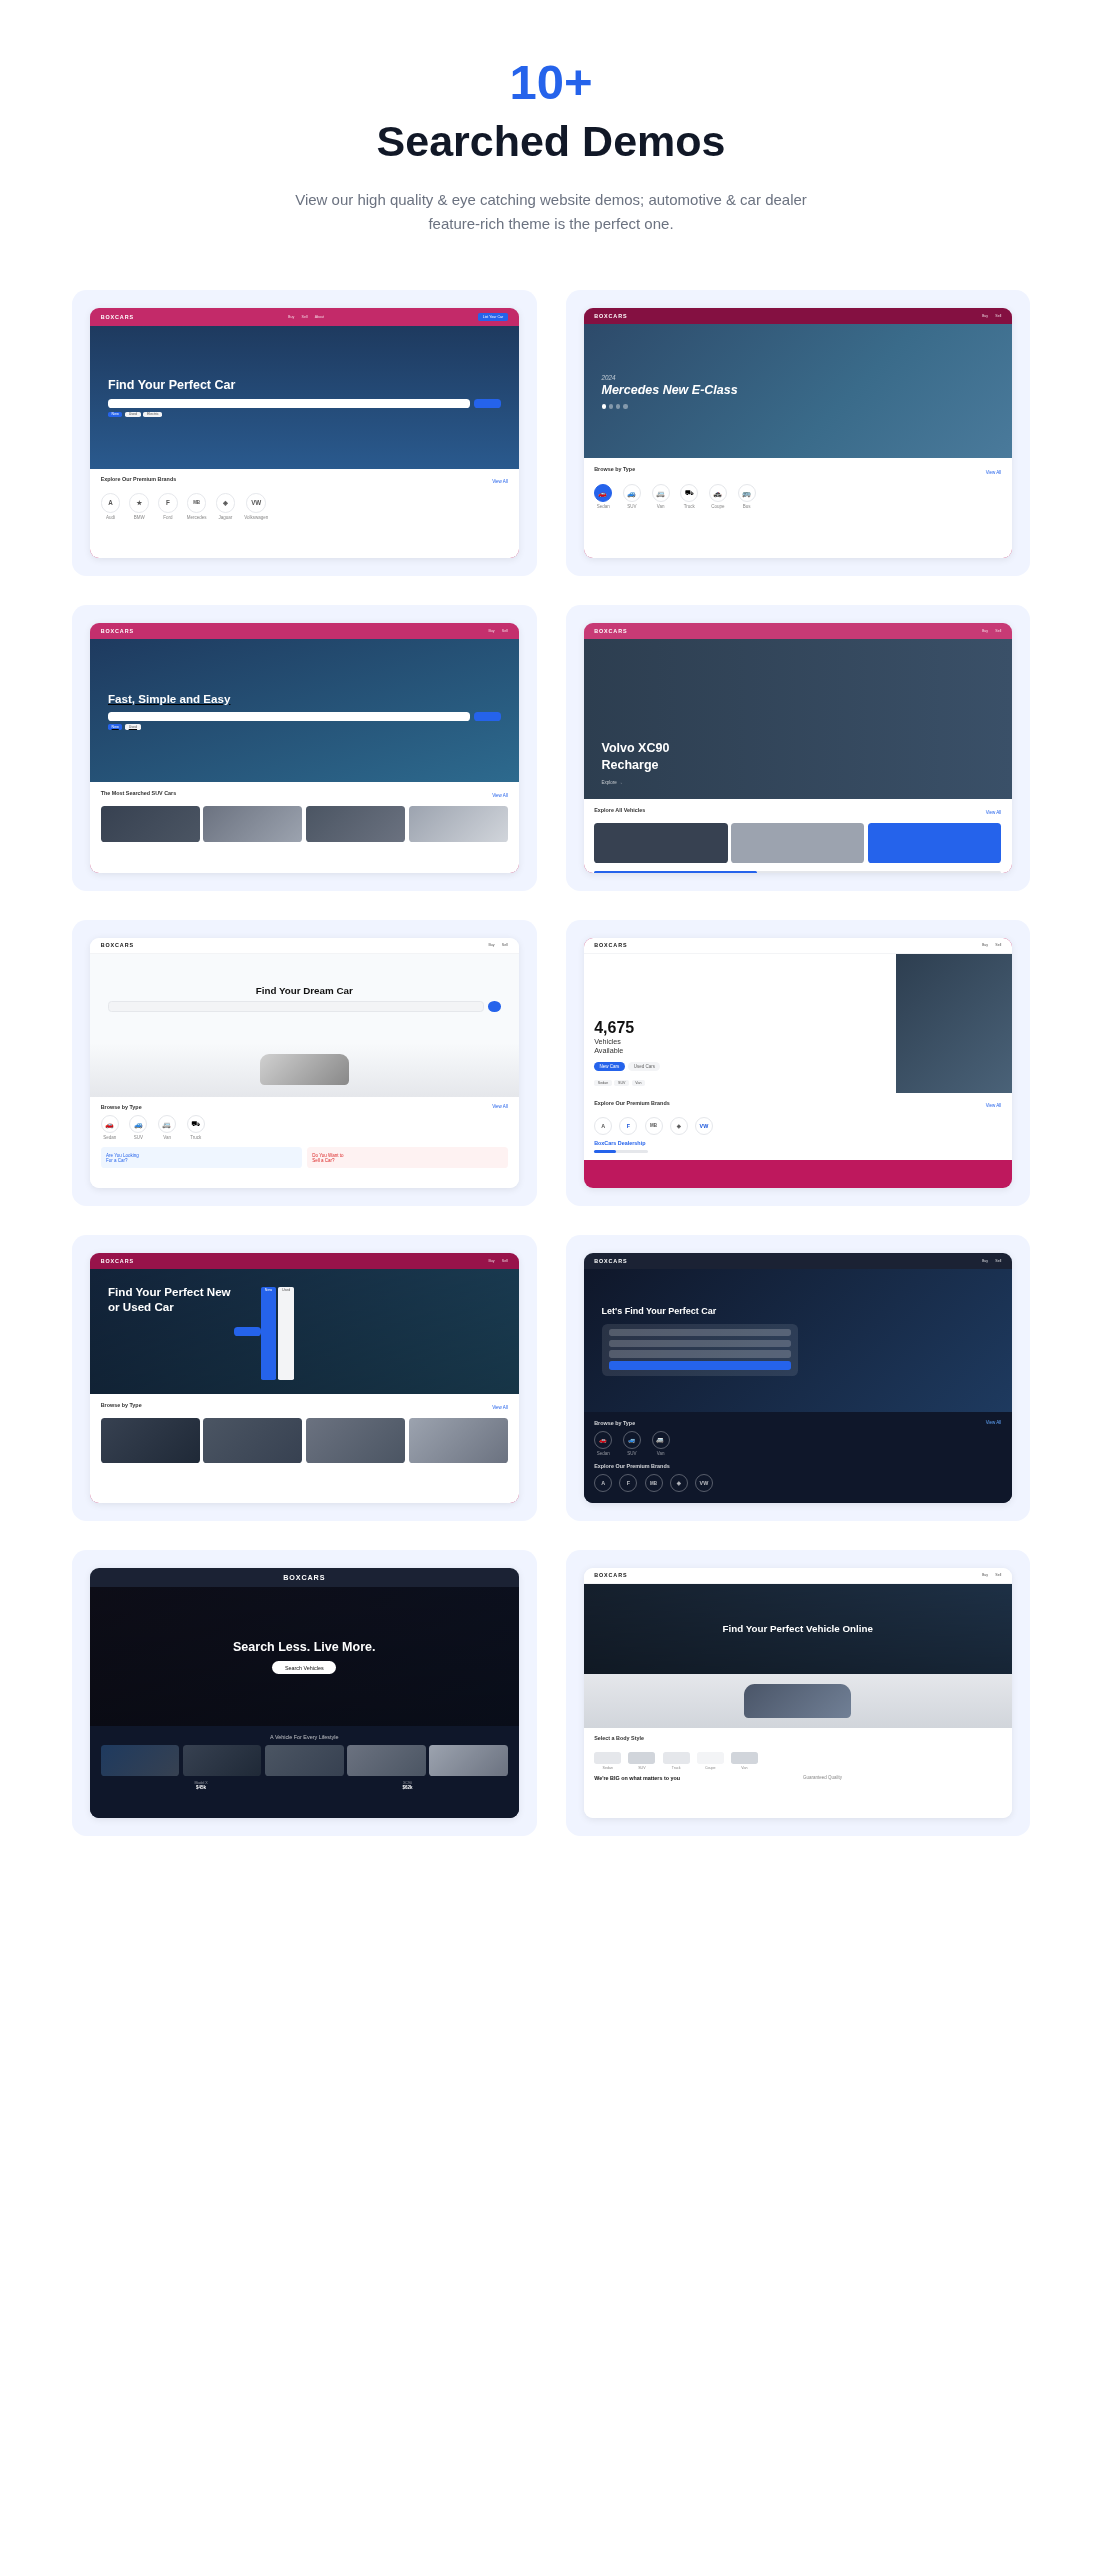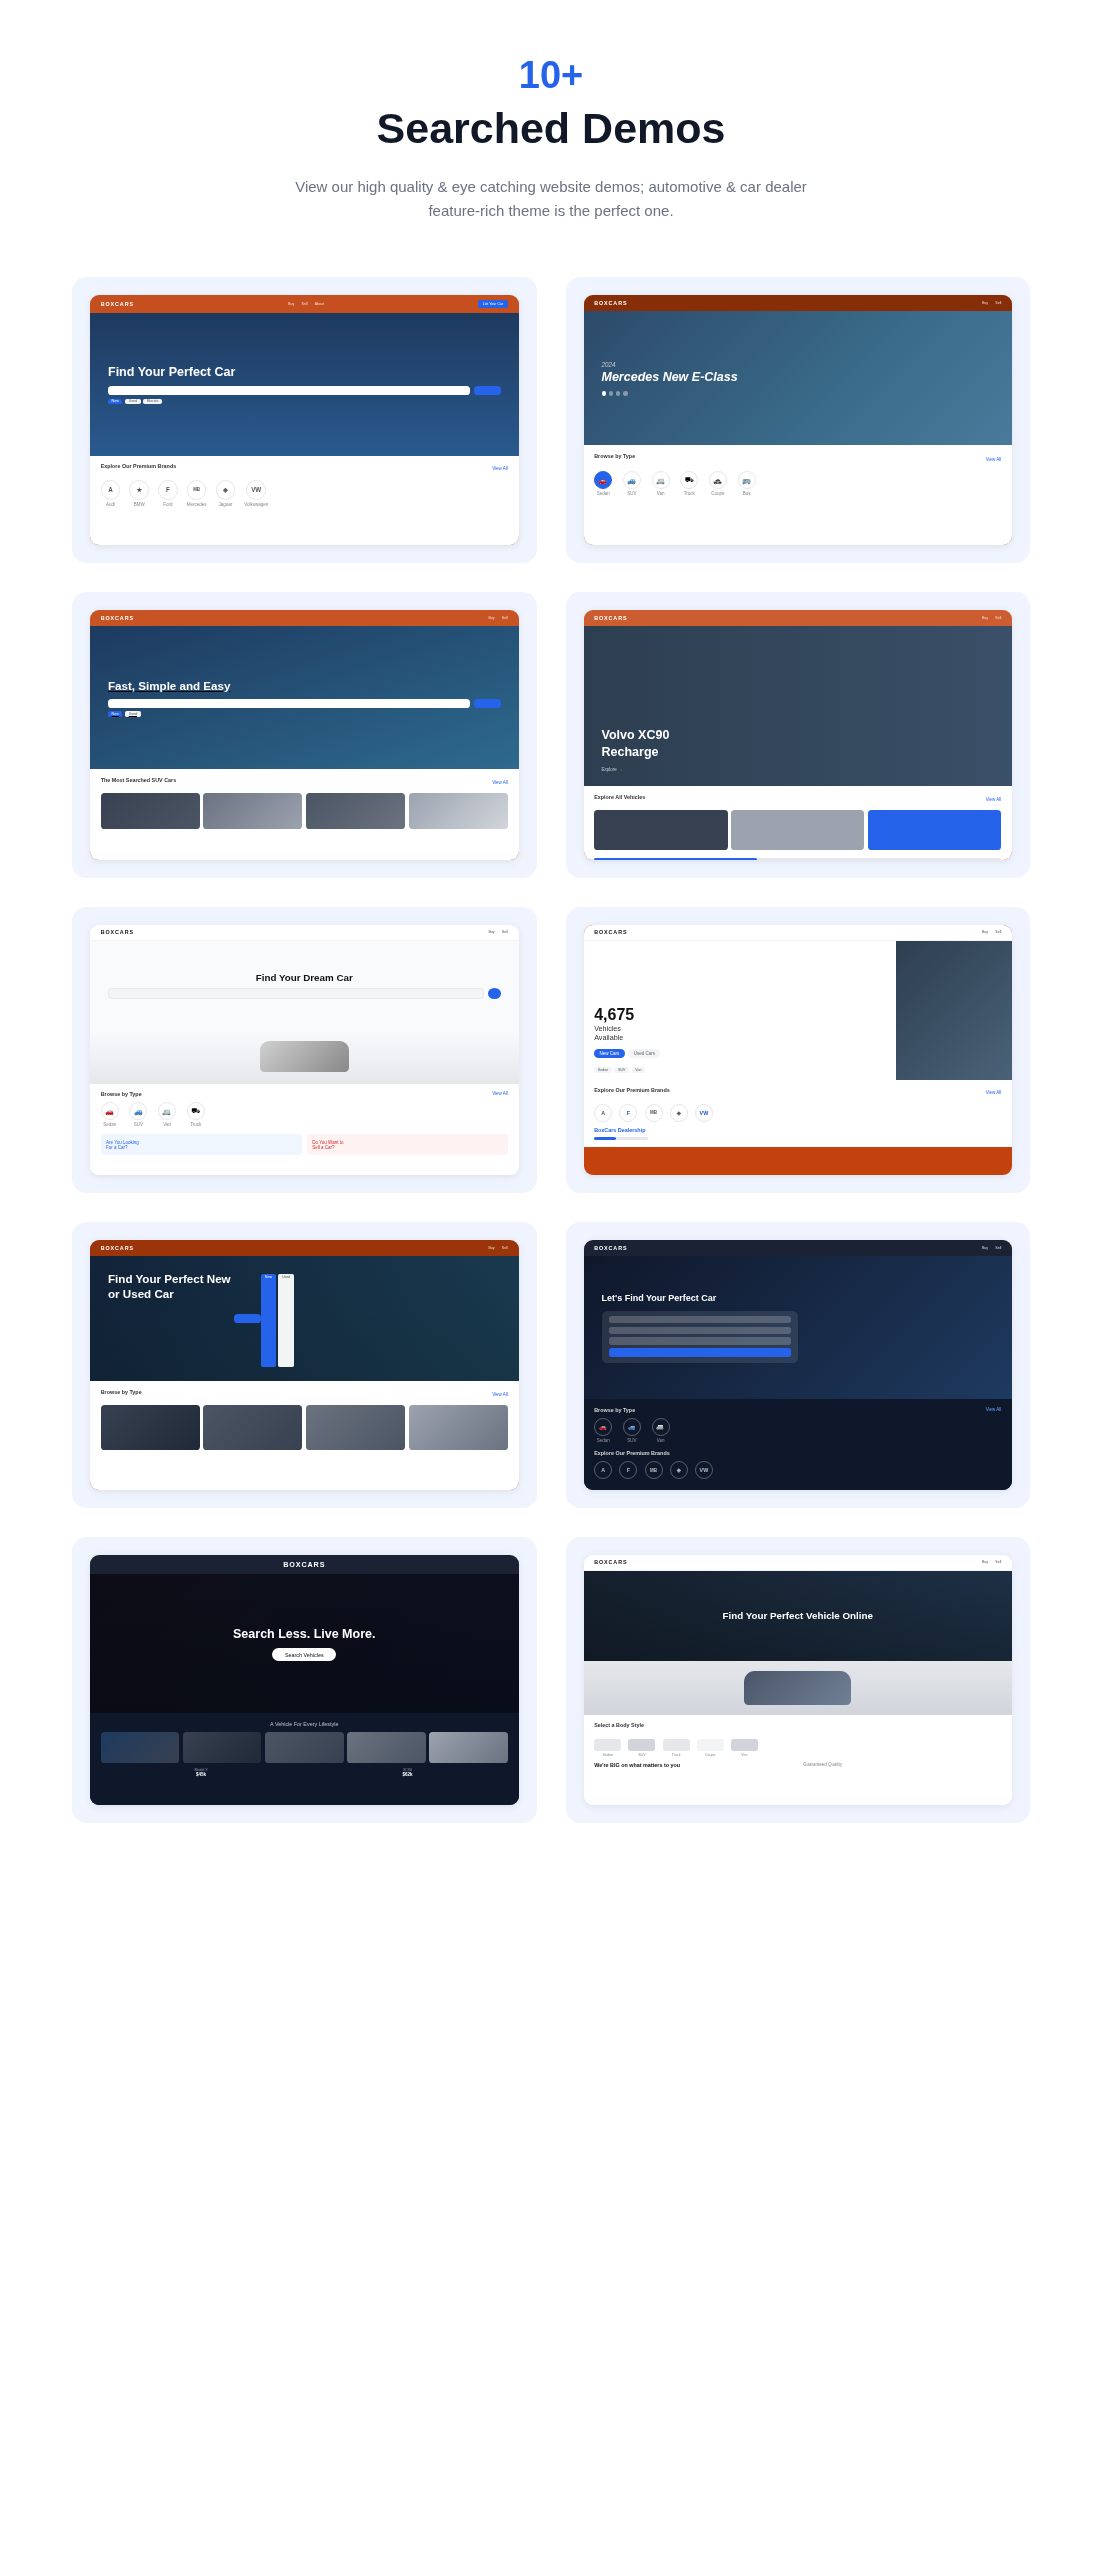--- a/index.html
+++ b/index.html
@@ -18,21 +18,21 @@
       max-width: 1102px;
       padding: 54px 72px 72px;
     }
 
     .header-section {
       text-align: center;
       margin-bottom: 54px;
     }
 
     .header-badge {
-      font-size: 38px;
+      font-size: 49px;
       font-weight: 700;
       color: #2563eb;
       margin-bottom: 7.2px;
     }
 
     .header-title {
       font-size: 43px;
       font-weight: 800;
       color: #111827;
       margin-bottom: 21.5px;
@@ -765,21 +765,21 @@
       color: #2563eb;
     }
 
     
     .demo-inner {
       position: relative;
       width: 100%;
       height: 250px;
       border-radius: 9px;
       overflow: hidden;
-      background: #c2410c;
+      background: #be185d;
       box-shadow: 0 1.8px 7.2px rgba(0,0,0,0.08);
     }
 
     .demo-inner > * {
       width: 100%;
     }
 
     .demo6-top-left {
       flex: 1;
       background: white;

